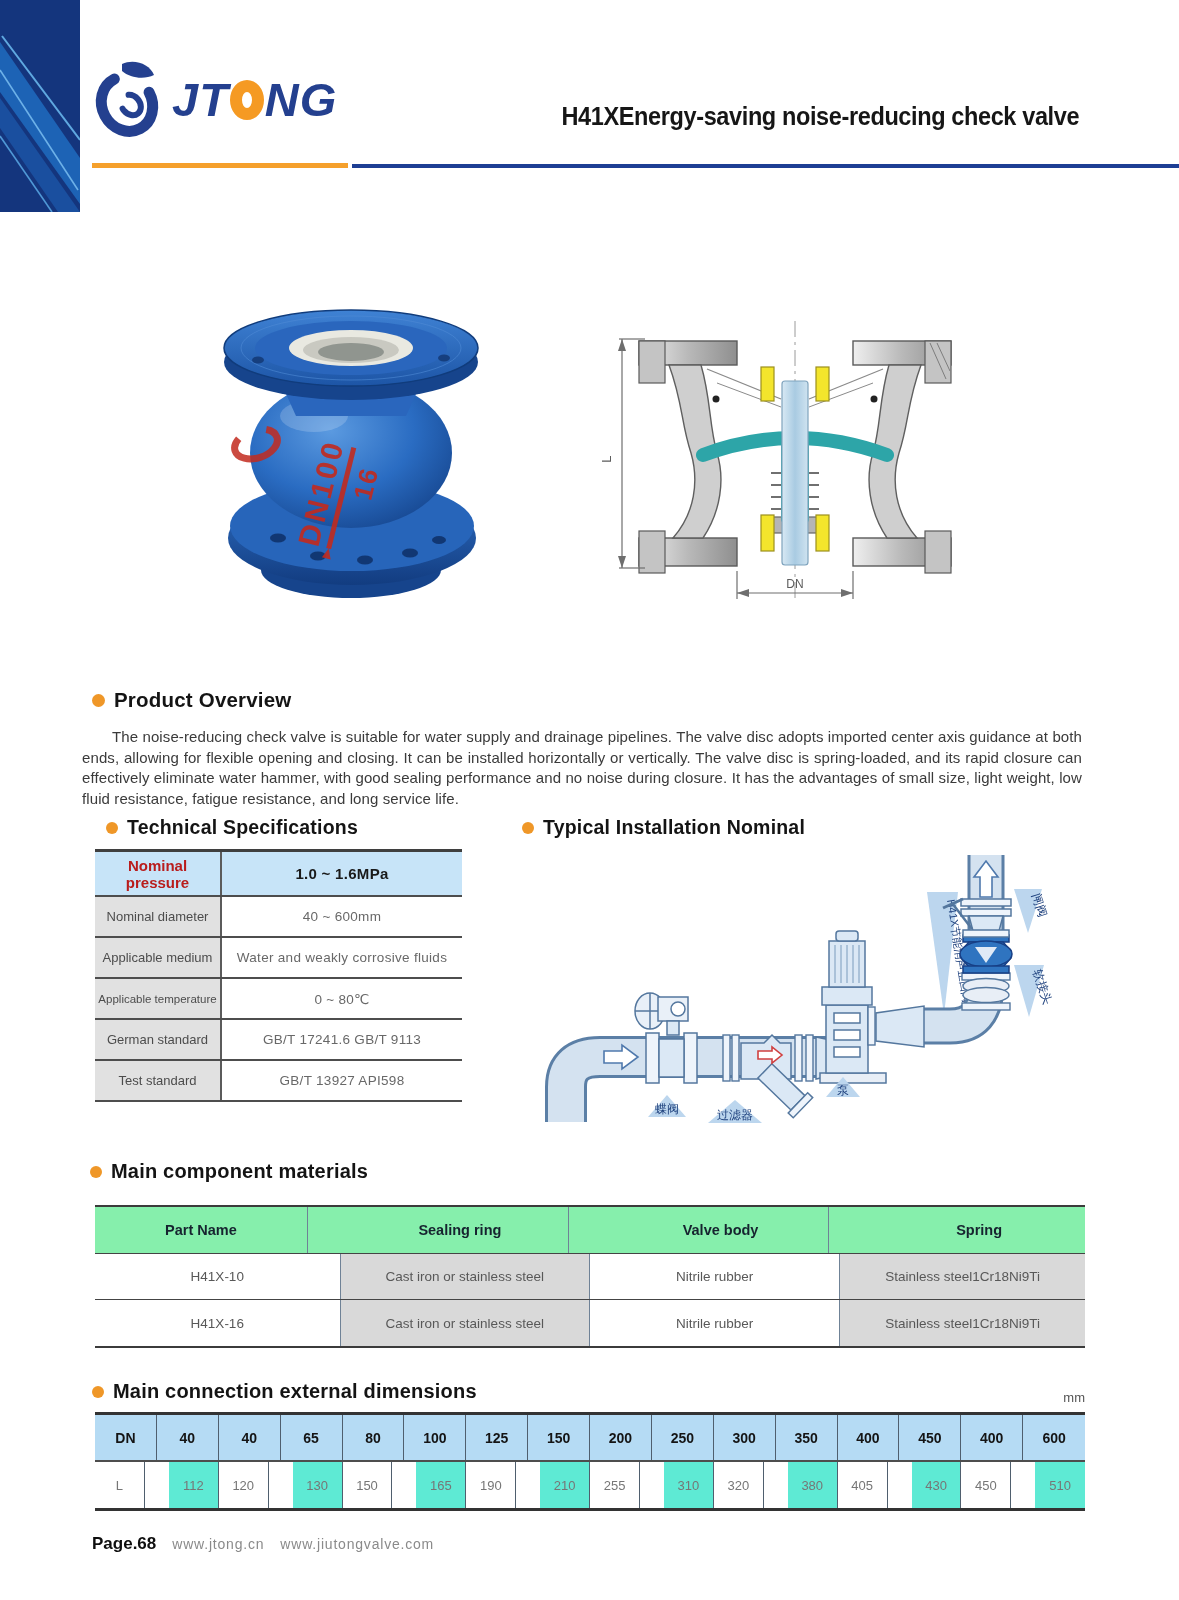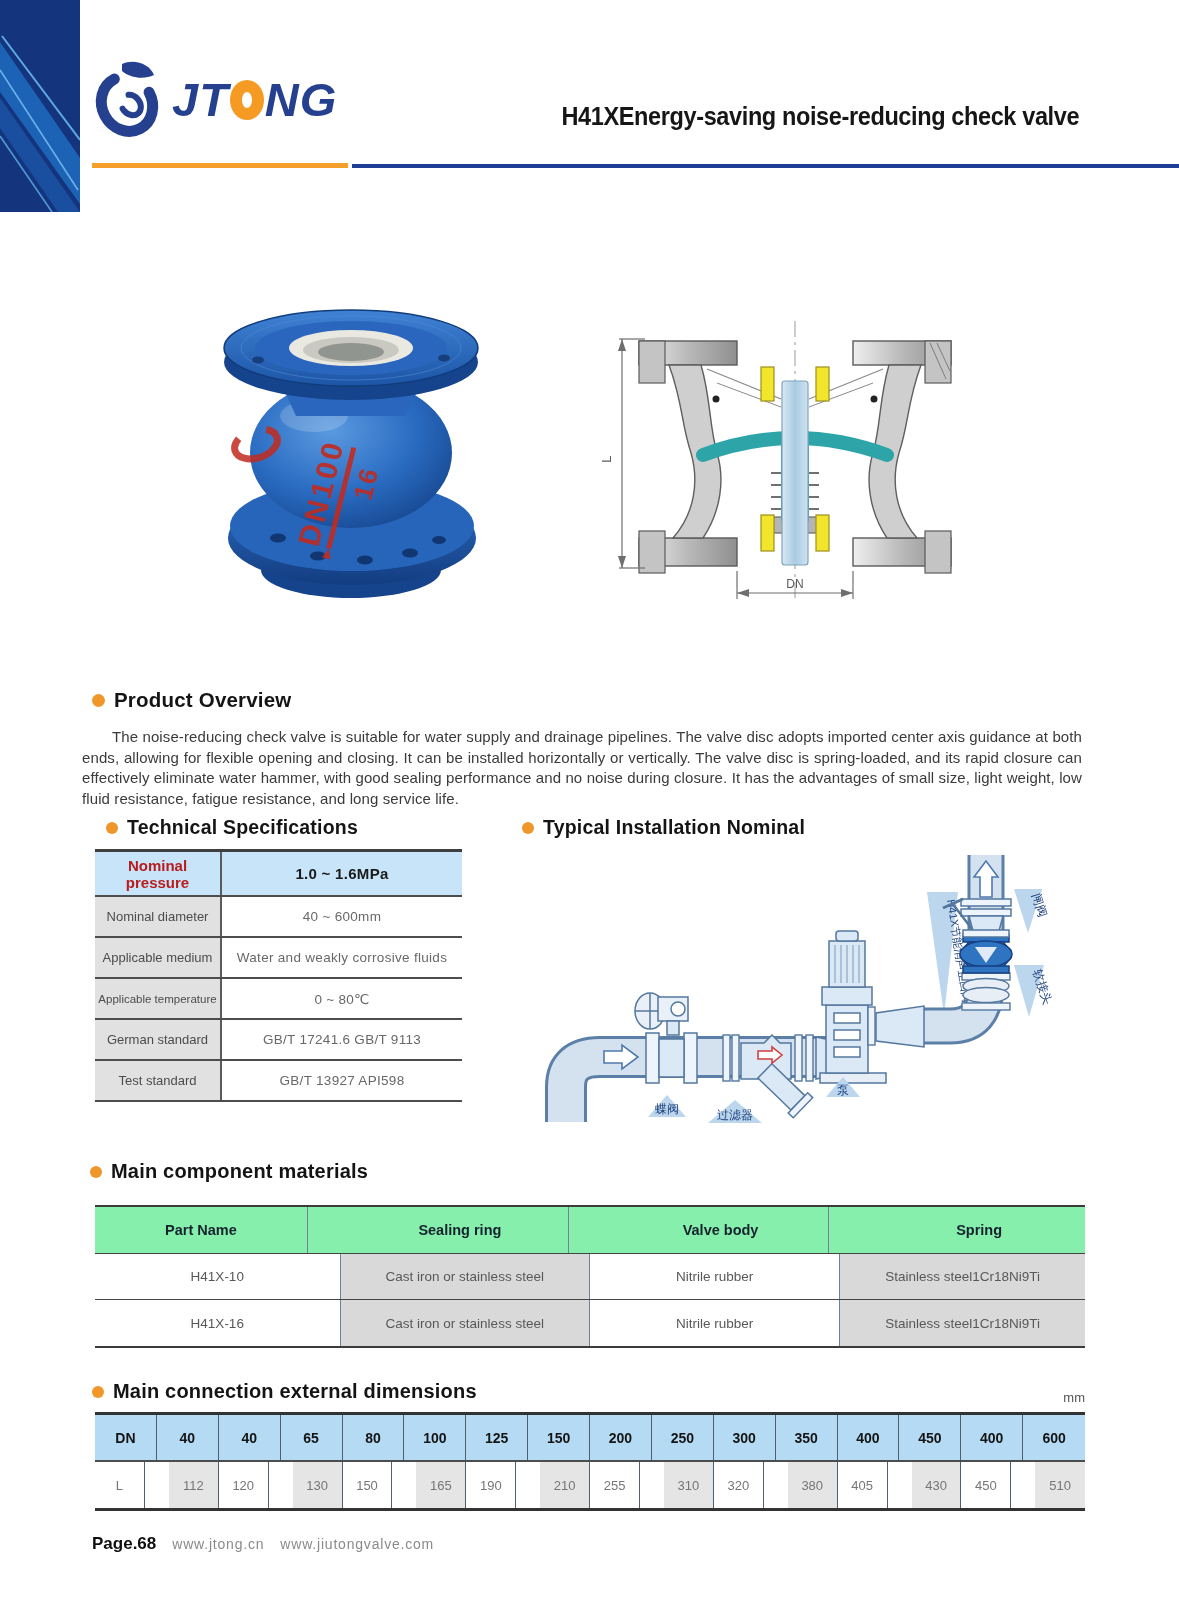--- a/index.html
+++ b/index.html
@@ -47,21 +47,21 @@
 
   
   .dim-unit { position:absolute; left:1028px; top:1390px; width:57px; text-align:right; font-size:13px; color:#555; }
   .dim-table { position:absolute; left:95px; top:1412px; width:990px; border-top:3px solid #333; border-bottom:3px solid #333; }
   .dim-row { display:flex; height:46px; border-bottom:2px solid #4d4d4d; }
   .dim-row:last-child { border-bottom:none; }
   .dim-row.head { height:47px; background:#b5dbf4; }
   .dim-cell { width:6.25%; display:flex; align-items:center; justify-content:center; border-right:1.5px solid #4f5f6e; font-size:13px; color:#767676; }
   .dim-cell:last-child { border-right:none; }
   .dim-row.head .dim-cell { font-weight:700; font-size:14px; color:#141414; }
-  .dim-row.body .dim-cell.g { background:#e5e5e5;margin-left:24px; }
+  .dim-row.body .dim-cell.g { background:#5eead4;margin-left:24px; }
 
   
   .footer { position:absolute; left:92px; top:1534px; display:flex; align-items:baseline; }
   .footer .pg { font-size:17px; font-weight:700; color:#0e0e0e; }
   .footer .url { font-size:14px; color:#8a8a8a; margin-left:16px; letter-spacing:0.8px; }
 
   svg text { font-family:"Liberation Sans","DejaVu Sans",sans-serif; }
 </style>
 </head>
 <body>

